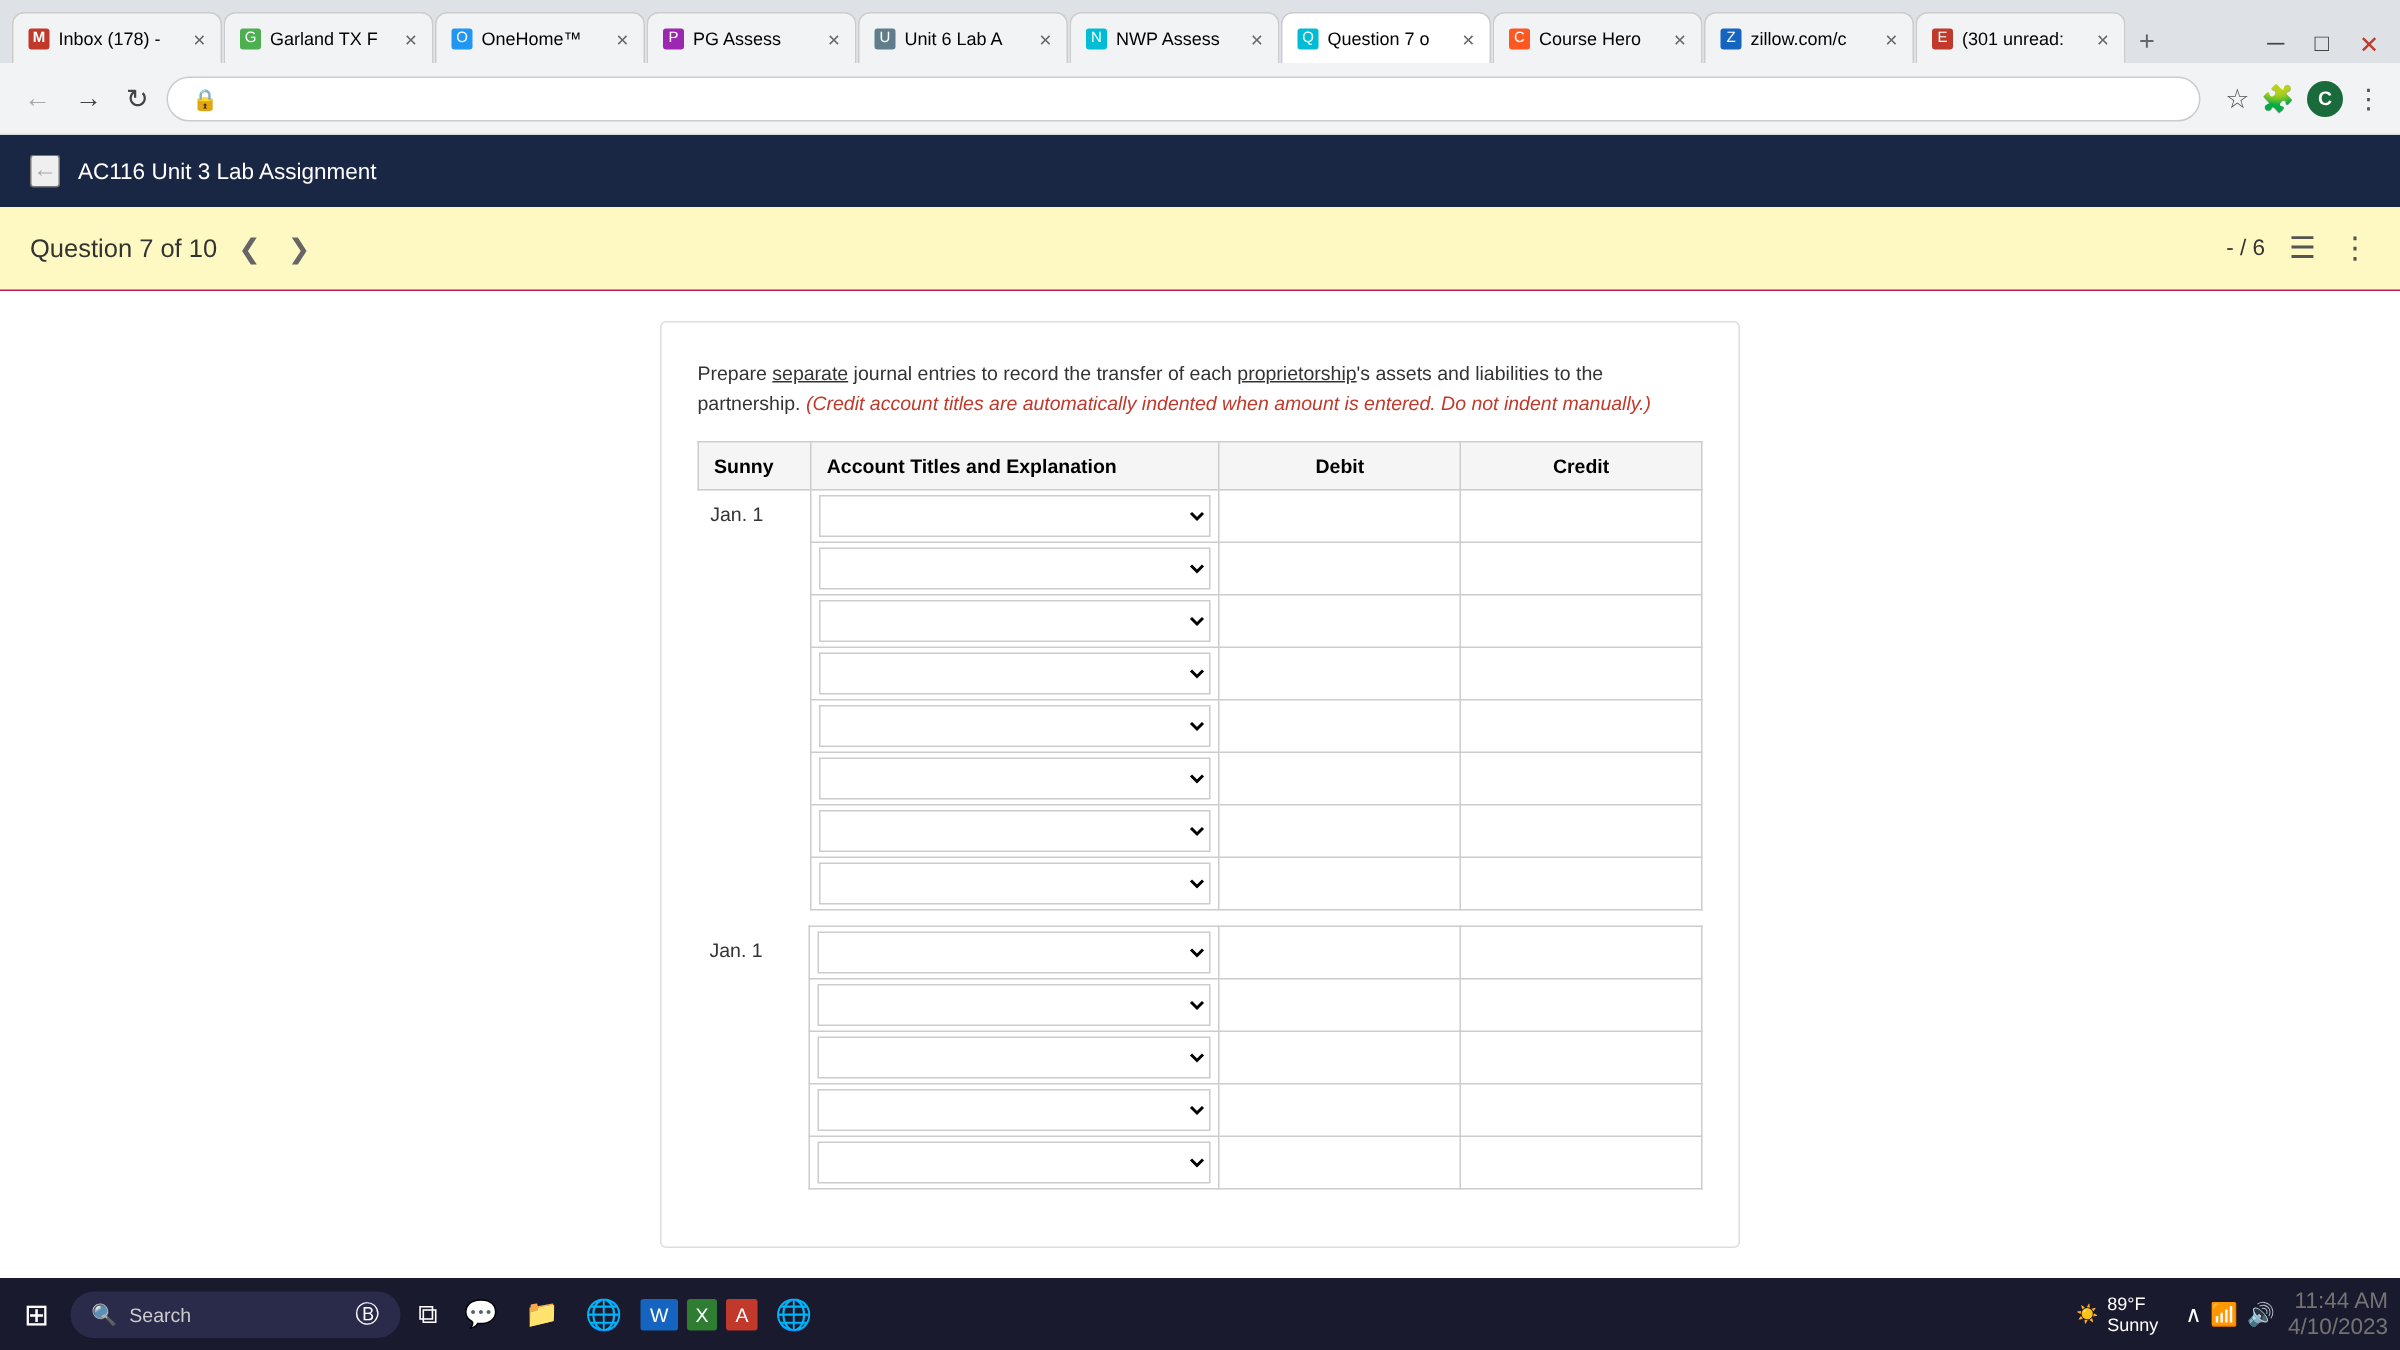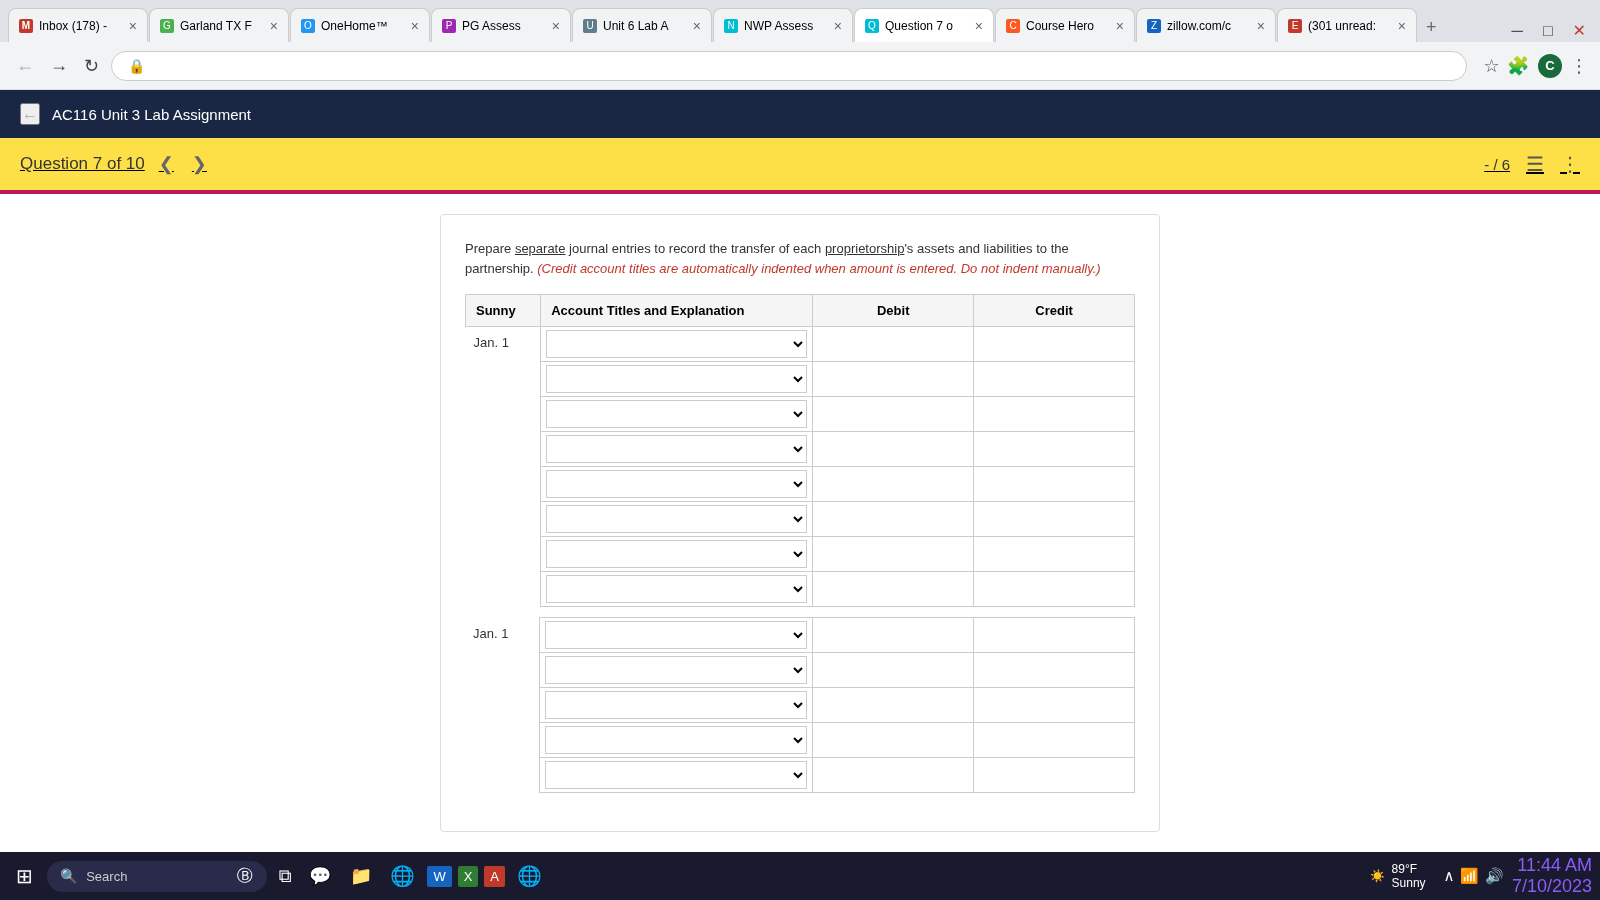--- a/index.html
+++ b/index.html
@@ -27,21 +27,21 @@
     .address-text { flex: 1; white-space: nowrap; overflow: hidden; text-overflow: ellipsis; }
     .nav-icons { display: flex; align-items: center; gap: 8px; margin-left: 8px; }
     .nav-icon-btn { font-size: 18px; color: #555; cursor: pointer; }
 
     
     .app-header { background: #1a2744; color: white; display: flex; align-items: center; padding: 0 20px; height: 48px; gap: 12px; }
     .app-back-btn { font-size: 16px; color: #aaa; cursor: pointer; }
     .app-title { font-size: 15px; color: white; font-weight: 500; }
 
     
-    .question-nav { background: #fde047; display: flex; align-items: center; padding: 12px 20px; border-bottom: 4px solid #be185d; height: 56px; text-decoration: underline; }
+    .question-nav { background: #fef9c3; display: flex; align-items: center; padding: 12px 20px; border-bottom: 1px solid #be185d; height: 56px; }
     .question-nav-left { display: flex; align-items: center; gap: 10px; }
     .question-label { font-size: 17px; color: #333; }
     .nav-arrow { background: none; border: none; font-size: 18px; color: #666; cursor: pointer; padding: 2px 4px; }
     .question-nav-right { margin-left: auto; display: flex; align-items: center; gap: 16px; }
     .score-text { font-size: 15px; color: #333; }
     .icon-btn { background: none; border: none; font-size: 20px; color: #555; cursor: pointer; }
 
     
     .content-area { background: #ffffff; flex: 1; overflow-y: auto; display: flex; justify-content: center; padding: 20px; }
     .question-card { background: white; border: 1px solid #ddd; border-radius: 4px; width: 720px; padding: 24px; }
@@ -61,21 +61,21 @@
     .row-input { width: 100%; border: none; padding: 4px 6px; font-size: 12px; height: 28px; outline: none; }
 
     .note-text { font-size: 12px; color: #27ae60; font-style: italic; margin: 6px 0 14px 0; }
 
     
     .taskbar { background: #1a1a2e; height: 48px; display: flex; align-items: center; padding: 0 8px; gap: 6px; position: relative; }
     .taskbar-start { font-size: 20px; color: white; cursor: pointer; padding: 4px 8px; }
     .taskbar-search { background: #2a2a4a; border: none; border-radius: 20px; padding: 5px 14px; color: white; font-size: 13px; display: flex; align-items: center; gap: 8px; width: 220px; cursor: text; }
     .taskbar-icon { font-size: 18px; color: white; cursor: pointer; padding: 4px 6px; }
     .taskbar-right { margin-left: auto; display: flex; align-items: center; gap: 8px; }
-    .taskbar-time { color: #8b5cf6; font-size: 18px; text-align: right; }
+    .taskbar-time { color: #737373; font-size: 15px; text-align: right; }
     .taskbar-sys-icons { display: flex; align-items: center; gap: 6px; }
     .taskbar-sys-icon { font-size: 15px; color: white; }
     .taskbar-weather { color: white; font-size: 12px; display: flex; align-items: center; gap: 6px; padding: 0 10px; }
   </style>
 </head>
 <body>
 
 <div class="browser-chrome">
 
   <div class="tab-bar">
@@ -430,17 +430,17 @@
           <div>Sunny</div>
         </div>
       </div>
       <div class="taskbar-sys-icons">
         <span class="taskbar-sys-icon">∧</span>
         <span class="taskbar-sys-icon">📶</span>
         <span class="taskbar-sys-icon">🔊</span>
       </div>
       <div class="taskbar-time">
         <div>11:44 AM</div>
-        <div>7/10/2023</div>
+        <div>4/10/2023</div>
       </div>
     </div>
   </div>
 </div>
 
 </body></html>

